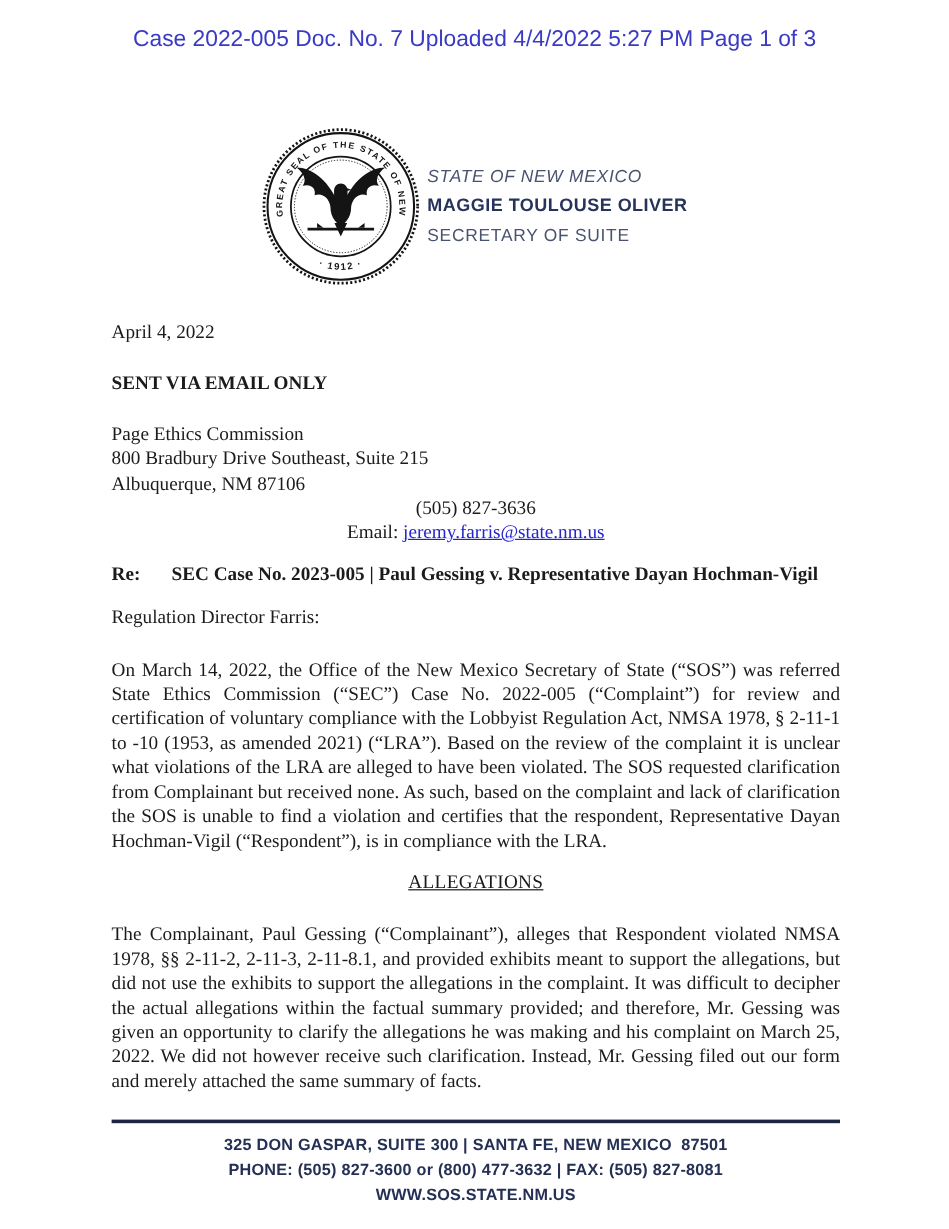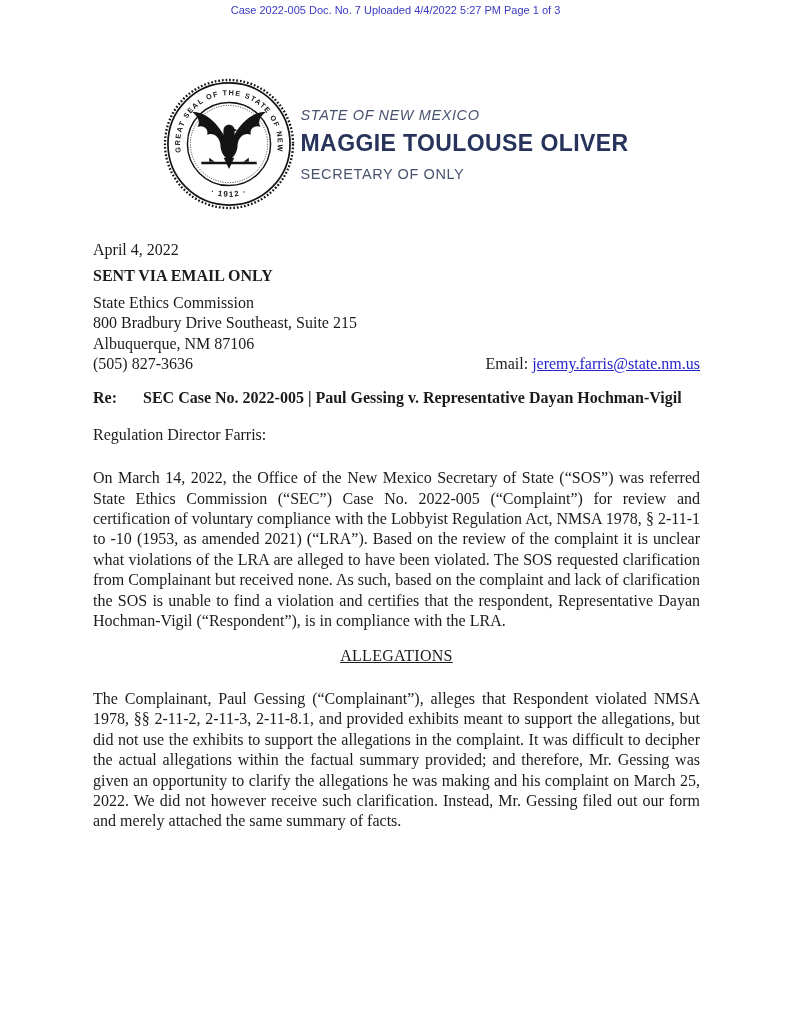--- a/index.html
+++ b/index.html
@@ -8,24 +8,24 @@
     position: relative;
     width: 791px;
     height: 1024px;
     background: #ffffff;
     font-family: "Liberation Serif", serif;
     color: #1b1b1b;
     overflow: hidden;
   }
   
   .stamp {
-    padding-top: 4px;
+    padding-top: 22px;
     text-align: center;
     font-family: "Liberation Sans", sans-serif;
-    font-size: 11px;
+    font-size: 19px;
     color: #3a3ac4;
   }
   
   .letterhead {
     margin-top: 62px;
     display: flex;
     justify-content: center;
     align-items: center;
     gap: 4px;
   }
@@ -48,45 +48,46 @@
   .lh-state {
     font-family: "Liberation Sans", sans-serif;
     font-size: 14.5px;
     letter-spacing: 0.6px;
     color: #49536f;
     font-style: italic;
   }
   .lh-name {
     margin-top: 7px;
     font-family: "Liberation Sans", sans-serif;
-    font-size: 23px;
+    font-size: 15px;
     font-weight: bold;
     letter-spacing: 0.4px;
     color: #27335a;
   }
   .lh-title {
     margin-top: 9px;
     font-family: "Liberation Sans", sans-serif;
     font-size: 14.5px;
     letter-spacing: 0.6px;
     color: #49536f;
   }
   
   .letter-body {
     margin: 30px 91px 0 93px;
     font-size: 16px;
     line-height: 20.4px;
   }
-  .block { margin-top: 6px; }
+  .block { margin-top: 22px; }
   .bold { font-weight: bold; }
   .recipient-line { }
   .phone-email {
     display: flex;
     justify-content: space-between;
     align-items: center;
+    flex-direction: column;
   }
   .email-link {
     color: #2424cc;
     text-decoration: underline;
     cursor: pointer;
   }
   .re-line { display: flex; margin-top: 14px; font-weight: bold; }
   .re-label { width: 50px; flex: 0 0 auto; }
   .salutation { margin-top: 16px; }
   .para {
@@ -152,47 +153,52 @@
           <path d="M92,121 L100,138 L108,121 Z"></path>
           <path d="M58,127 L142,127 L142,130.5 L58,130.5 Z"></path>
           <path d="M70,121 L78,127 L70,127 Z"></path>
           <path d="M130,121 L122,127 L130,127 Z"></path>
         </g>
       </svg>
     </div>
     <div class="lh-text">
       <div class="lh-state">STATE OF NEW MEXICO</div>
       <div class="lh-name">MAGGIE TOULOUSE OLIVER</div>
-      <div class="lh-title">SECRETARY OF ONLY</div>
+      <div class="lh-title">SECRETARY OF SUITE</div>
     </div>
   </header>
 
   <main class="letter-body">
     <p class="date">April 4, 2022</p>
 
     <p class="block bold">SENT VIA EMAIL ONLY</p>
 
     <div class="block">
-      <div class="recipient-line">State Ethics Commission</div>
+      <div class="recipient-line">Page Ethics Commission</div>
       <div class="recipient-line">800 Bradbury Drive Southeast, Suite 215</div>
       <div class="recipient-line">Albuquerque, NM 87106</div>
       <div class="phone-email">
         <span>(505) 827-3636</span>
         <span><span>Email: </span><a class="email-link">jeremy.farris@state.nm.us</a></span>
       </div>
     </div>
 
     <div class="re-line">
       <span class="re-label">Re:</span>
-      <span class="re-text">SEC Case No. 2022-005 | Paul Gessing v. Representative Dayan Hochman-Vigil</span>
+      <span class="re-text">SEC Case No. 2023-005 | Paul Gessing v. Representative Dayan Hochman-Vigil</span>
     </div>
 
     <p class="salutation">Regulation Director Farris:</p>
 
     <p class="para">On March 14, 2022, the Office of the New Mexico Secretary of State (“SOS”) was referred State Ethics Commission (“SEC”) Case No. 2022-005 (“Complaint”) for review and certification of voluntary compliance with the Lobbyist Regulation Act, NMSA 1978, § 2-11-1 to -10 (1953, as amended 2021) (“LRA”). Based on the review of the complaint it is unclear what violations of the LRA are alleged to have been violated. The SOS requested clarification from Complainant but received none. As such, based on the complaint and lack of clarification the SOS is unable to find a violation and certifies that the respondent, Representative Dayan Hochman-Vigil (“Respondent”), is in compliance with the LRA.</p>
 
     <h2 class="section-heading">ALLEGATIONS</h2>
 
     <p class="para">The Complainant, Paul Gessing (“Complainant”), alleges that Respondent violated NMSA 1978, §§ 2-11-2, 2-11-3, 2-11-8.1, and provided exhibits meant to support the allegations, but did not use the exhibits to support the allegations in the complaint. It was difficult to decipher the actual allegations within the factual summary provided; and therefore, Mr. Gessing was given an opportunity to clarify the allegations he was making and his complaint on March 25, 2022. We did not however receive such clarification. Instead, Mr. Gessing filed out our form and merely attached the same summary of facts.</p>
   </main>
 
+  <footer class="footer">
+    <div class="f-line">325 DON GASPAR, SUITE 300 | SANTA FE, NEW MEXICO  87501</div>
+    <div class="f-line">PHONE: (505) 827-3600 or (800) 477-3632 | FAX: (505) 827-8081</div>
+    <div class="f-line">WWW.SOS.STATE.NM.US</div>
+  </footer>
 
 </div>
 
 </body></html>

